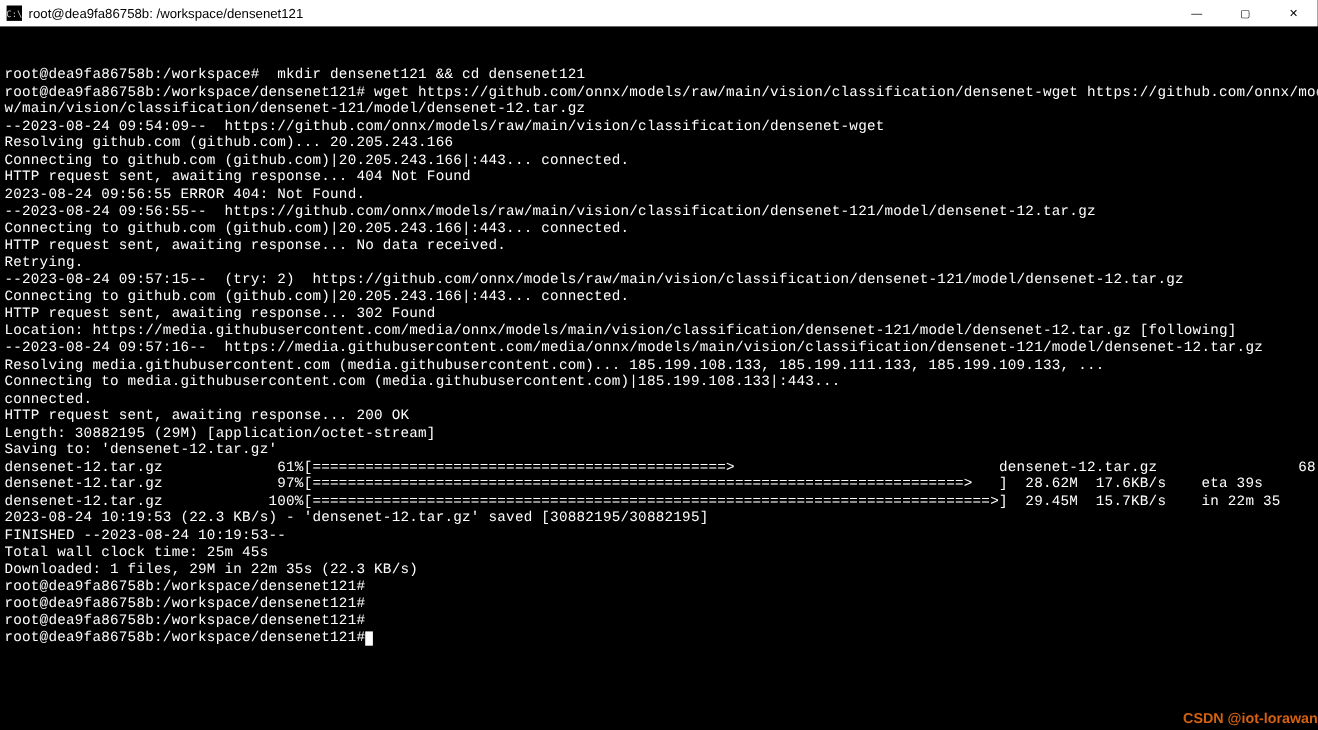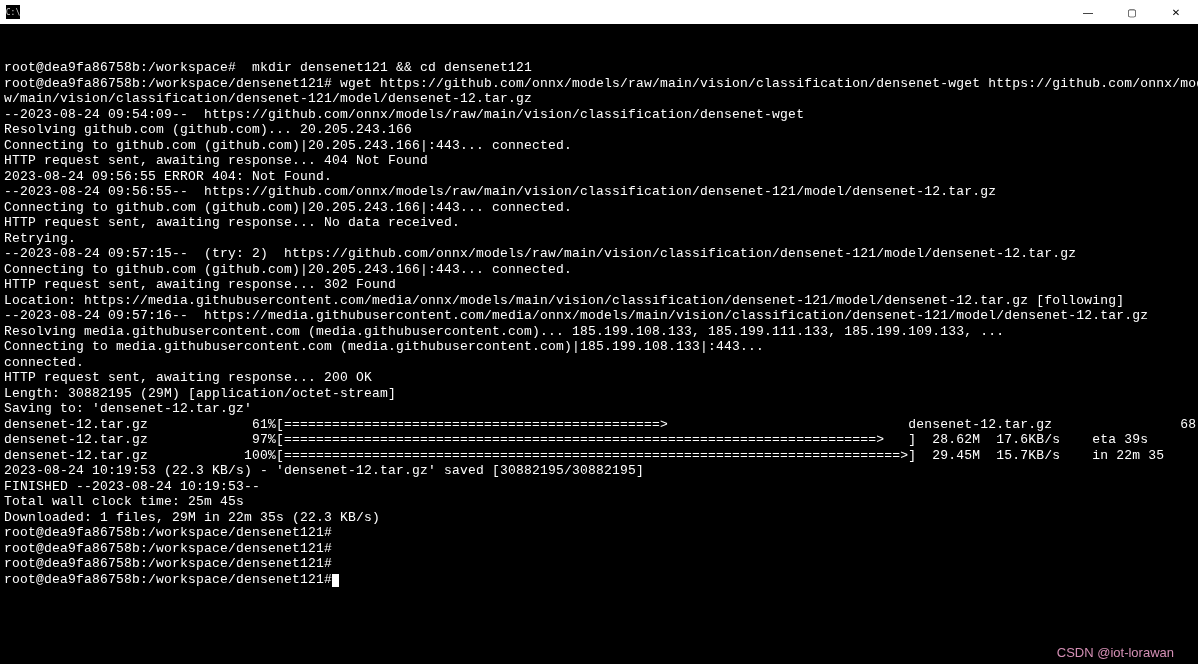--- a/index.html
+++ b/index.html
@@ -48,40 +48,42 @@
   }
   .terminal {
     padding: 2px 4px;
     white-space: pre;
     line-height: 15.5px;
     letter-spacing: 0.2px;
     margin-top: 34px;
   }
   .watermark {
     position: absolute;
-    right: 24px;
+    right: 0;
     bottom: 4px;
-    color: #f9a8d4;
+    color: #f97316;
     font-family: "Segoe UI", sans-serif;
     font-size: 13px;
     opacity: 0.85;
+    font-weight: bold;
   }
   .cursor {
     display: inline-block;
     width: 7px;
     height: 13px;
     background: #fff;
     vertical-align: text-bottom;
   }
 </style>
 </head>
 <body>
 
 <div class="titlebar">
   <span class="icon-box">C:\</span>
+  <span class="title">root@dea9fa86758b: /workspace/densenet121</span>
   <span class="spacer"></span>
   <span class="ctrl">—</span>
   <span class="ctrl">▢</span>
   <span class="ctrl">✕</span>
 </div>
 
 <div class="terminal" id="terminal"><div>root@dea9fa86758b:/workspace#  mkdir densenet121 &amp;&amp; cd densenet121</div><div>root@dea9fa86758b:/workspace/densenet121# wget https://github.com/onnx/models/raw/main/vision/classification/densenet-wget https://github.com/onnx/models</div><div>w/main/vision/classification/densenet-121/model/densenet-12.tar.gz</div><div>--2023-08-24 09:54:09--  https://github.com/onnx/models/raw/main/vision/classification/densenet-wget</div><div>Resolving github.com (github.com)... 20.205.243.166</div><div>Connecting to github.com (github.com)|20.205.243.166|:443... connected.</div><div>HTTP request sent, awaiting response... 404 Not Found</div><div></div><div>2023-08-24 09:56:55 ERROR 404: Not Found.</div><div></div><div>--2023-08-24 09:56:55--  https://github.com/onnx/models/raw/main/vision/classification/densenet-121/model/densenet-12.tar.gz</div><div>Connecting to github.com (github.com)|20.205.243.166|:443... connected.</div><div>HTTP request sent, awaiting response... No data received.</div><div>Retrying.</div><div></div><div>--2023-08-24 09:57:15--  (try: 2)  https://github.com/onnx/models/raw/main/vision/classification/densenet-121/model/densenet-12.tar.gz</div><div>Connecting to github.com (github.com)|20.205.243.166|:443... connected.</div><div>HTTP request sent, awaiting response... 302 Found</div><div>Location: https://media.githubusercontent.com/media/onnx/models/main/vision/classification/densenet-121/model/densenet-12.tar.gz [following]</div><div>--2023-08-24 09:57:16--  https://media.githubusercontent.com/media/onnx/models/main/vision/classification/densenet-121/model/densenet-12.tar.gz</div><div>Resolving media.githubusercontent.com (media.githubusercontent.com)... 185.199.108.133, 185.199.111.133, 185.199.109.133, ...</div><div>Connecting to media.githubusercontent.com (media.githubusercontent.com)|185.199.108.133|:443...</div><div></div><div>connected.</div><div>HTTP request sent, awaiting response... 200 OK</div><div>Length: 30882195 (29M) [application/octet-stream]</div><div>Saving to: 'densenet-12.tar.gz'</div><div></div><div>densenet-12.tar.gz             61%[===============================================&gt;                              densenet-12.tar.gz                68</div><div>densenet-12.tar.gz             97%[==========================================================================&gt;   ]  28.62M  17.6KB/s    eta 39s   </div><div>densenet-12.tar.gz            100%[=============================================================================&gt;]  29.45M  15.7KB/s    in 22m 35</div><div></div><div>2023-08-24 10:19:53 (22.3 KB/s) - 'densenet-12.tar.gz' saved [30882195/30882195]</div><div></div><div>FINISHED --2023-08-24 10:19:53--</div><div>Total wall clock time: 25m 45s</div><div>Downloaded: 1 files, 29M in 22m 35s (22.3 KB/s)</div><div>root@dea9fa86758b:/workspace/densenet121#</div><div>root@dea9fa86758b:/workspace/densenet121#</div><div>root@dea9fa86758b:/workspace/densenet121#</div><div>root@dea9fa86758b:/workspace/densenet121#<span class="cursor"></span></div></div>
 
 <div class="watermark">CSDN @iot-lorawan</div>
 

